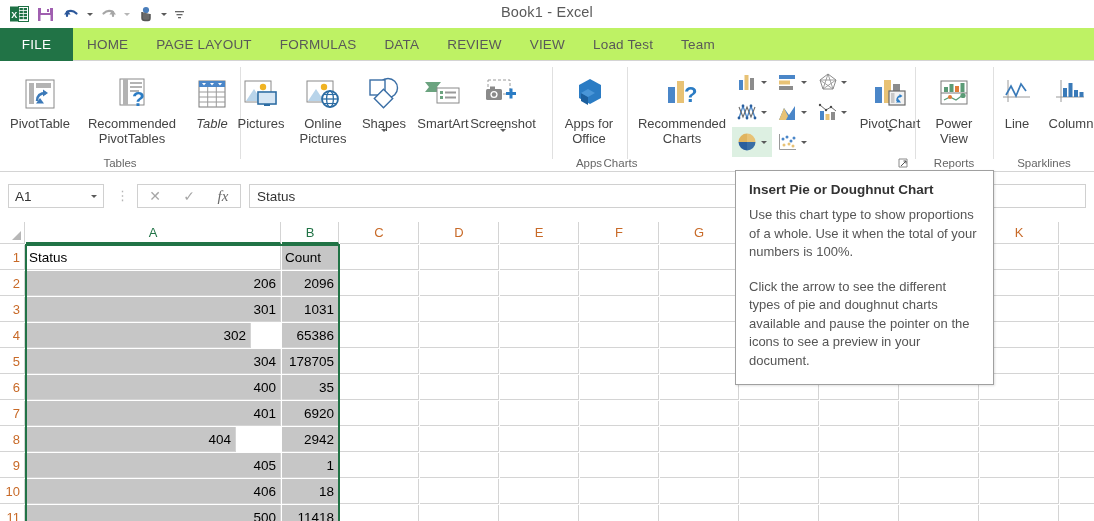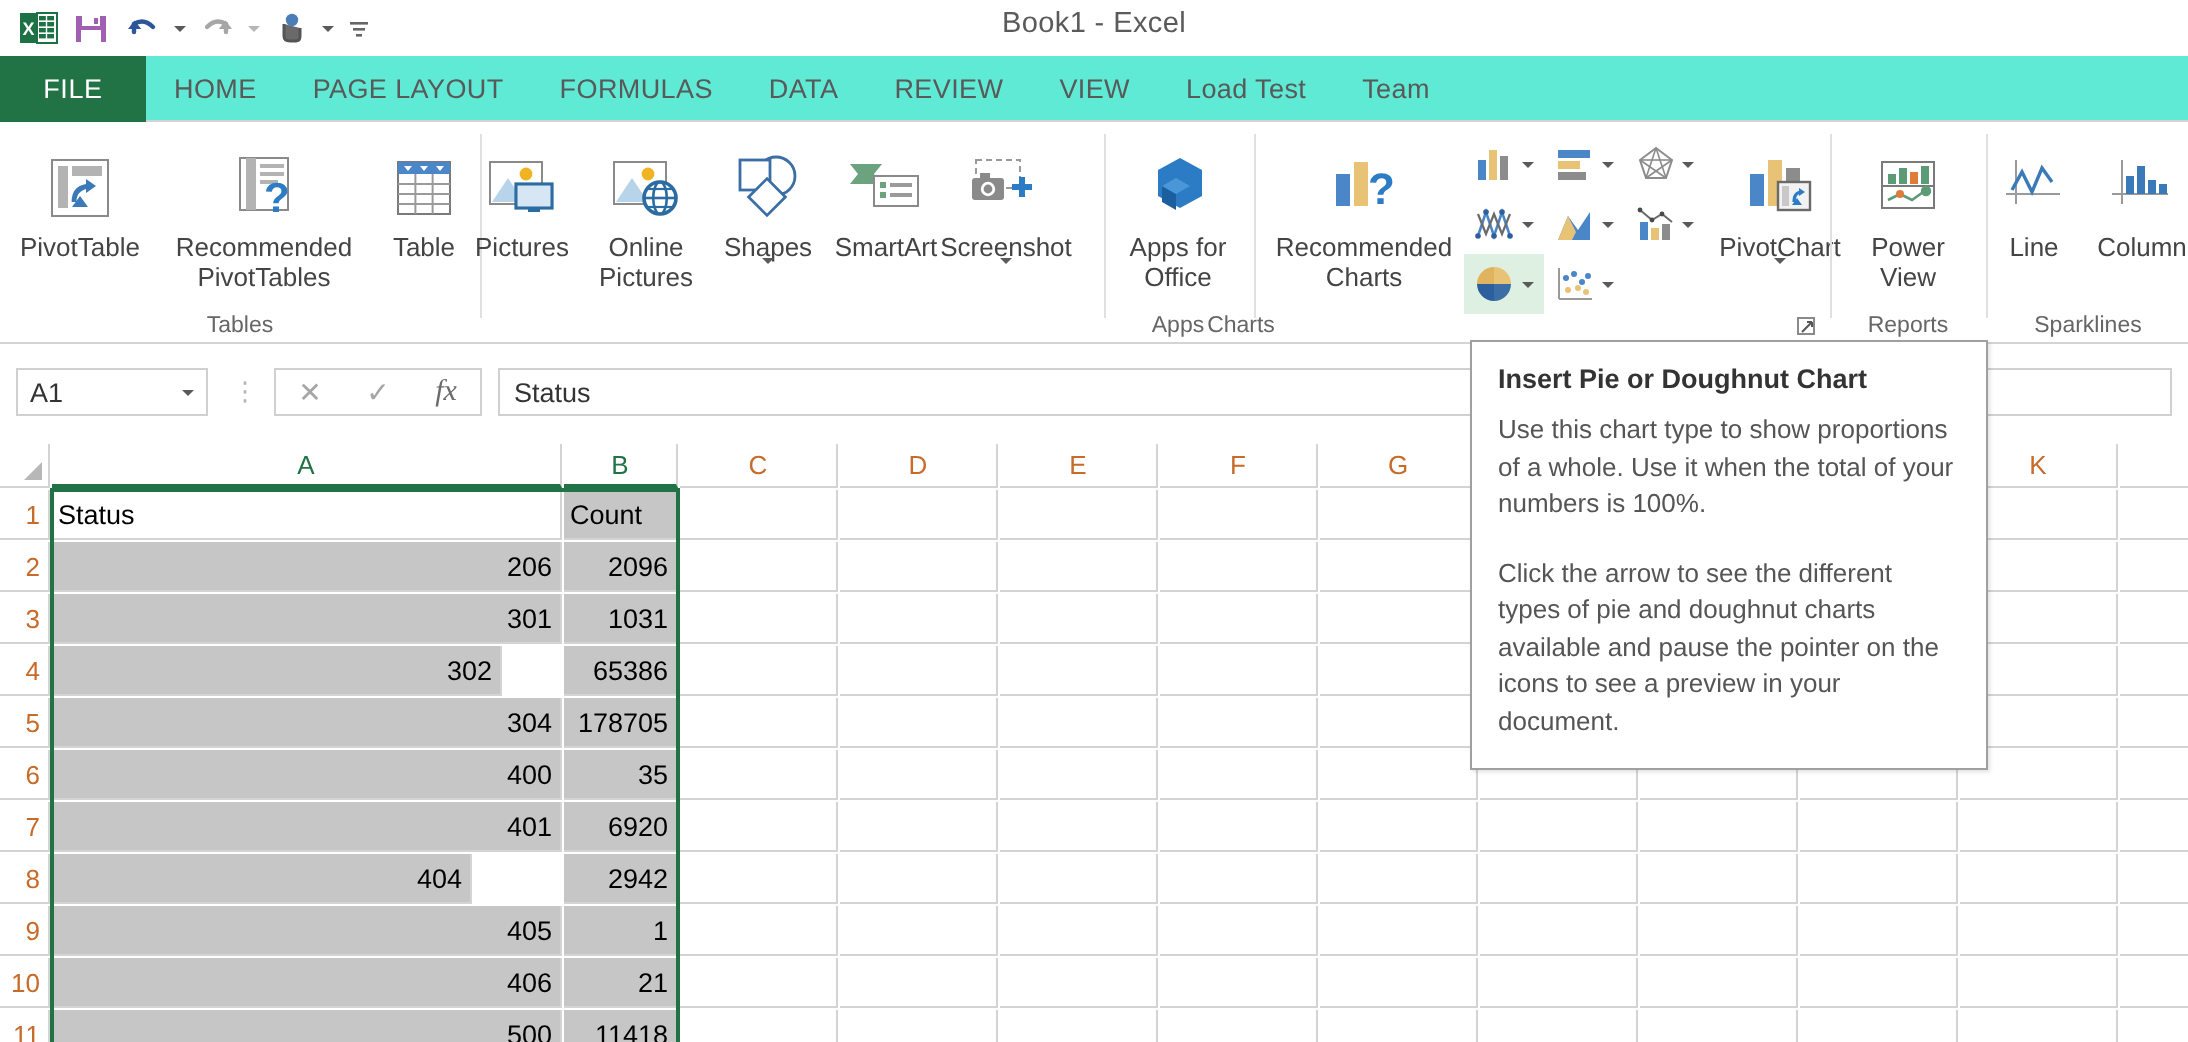--- a/index.html
+++ b/index.html
@@ -21,21 +21,21 @@
   .caret { width: 0; height: 0; border-left: 3.5px solid transparent; border-right: 3.5px solid transparent; border-top: 3.5px solid #5a5a5a; }
   .caret.dim { border-top-color: #b6b6b6; }
   .win-title {
     position: absolute; left: 0; top: 4px; width: 1094px; text-align: center;
     font-size: 14.5px; color: #5a5a5a; letter-spacing: .2px;
   }
 
   
   .tabstrip {
     position: absolute; left: 0; top: 28px; width: 1094px; height: 33px;
-    background: #5eead4; border-bottom: 1px solid #d4d4d4;
+    background: #bef264; border-bottom: 1px solid #d4d4d4;
   }
   .tab-file {
     position: absolute; left: 0; top: 0; width: 73px; height: 33px;
     background: #217346; color: #fff; font-size: 13.5px;
     display: flex; align-items: center; justify-content: center; letter-spacing: .3px;
   }
   .tabs { position: absolute; left: 73px; top: 0; height: 33px; display: flex; align-items: stretch; }
   .tab {
     padding: 0 14px; height: 33px; display: flex; align-items: center;
     font-size: 13.5px; color: #595959; letter-spacing: .2px; white-space: nowrap;
@@ -256,21 +256,21 @@
             <rect x="10" y="4" width="5" height="26" fill="#b3b3b3"></rect>
             <rect x="17" y="7" width="12" height="2" fill="#b3b3b3"></rect>
             <rect x="17" y="11" width="12" height="2" fill="#b3b3b3"></rect>
             <rect x="17" y="15" width="9" height="2" fill="#b3b3b3"></rect>
             <text x="19" y="31" font-family="Liberation Sans, sans-serif" font-size="21" font-weight="bold" fill="#2b7cc4">?</text>
           </svg>
         </div>
         <div class="lbl">Recommended
 PivotTables</div>
       </div>
-      <div class="btn-big" style="left:186px; width:52px;">
+      <div class="btn-big" style="left:186px; width:52px;font-style:italic;">
         <div class="ico">
           <svg width="38" height="38" viewBox="0 0 38 38">
             <rect x="6" y="6" width="26" height="26" fill="#fff" stroke="#7a7a7a" stroke-width="1"></rect>
             <rect x="6" y="6" width="26" height="6" fill="#4a86c8"></rect>
             <g fill="#fff">
               <path d="M9 8 l4 0 l-2 2.5 z"></path>
                 <path d="M17 8 l4 0 l-2 2.5 z"></path>
                 <path d="M25 8 l4 0 l-2 2.5 z"></path>
             </g>
             <g stroke="#9a9a9a" stroke-width="1">
@@ -732,21 +732,21 @@
     <div class="cell sel num" style="left:282px; top:127px;width:57px;">178705</div>
     <div class="cell sel num" style="left:26px; top:153px; width:255px;">400</div>
     <div class="cell sel num" style="left:282px; top:153px;width:57px;">35</div>
     <div class="cell sel num" style="left:26px; top:179px; width:255px;">401</div>
     <div class="cell sel num" style="left:282px; top:179px;width:57px;">6920</div>
     <div class="cell sel num" style="left:26px; top:205px; width:210px;">404</div>
     <div class="cell sel num" style="left:282px; top:205px;width:57px;">2942</div>
     <div class="cell sel num" style="left:26px; top:231px; width:255px;">405</div>
     <div class="cell sel num" style="left:282px; top:231px;width:57px;">1</div>
     <div class="cell sel num" style="left:26px; top:257px; width:255px;">406</div>
-    <div class="cell sel num" style="left:282px; top:257px;width:57px;">21</div>
+    <div class="cell sel num" style="left:282px; top:257px;width:57px;">18</div>
     <div class="cell sel num" style="left:26px; top:283px; width:255px;">500</div>
     <div class="cell sel num" style="left:282px; top:283px;width:57px;">11418</div>
 
     <div class="selbox" style="left:25px; top:22px; width:315px; height:287px;"></div>
 
   </div>
 
   <div class="tooltip">
     <div class="tt-title">Insert Pie or Doughnut Chart</div>
     <div class="tt-body">

